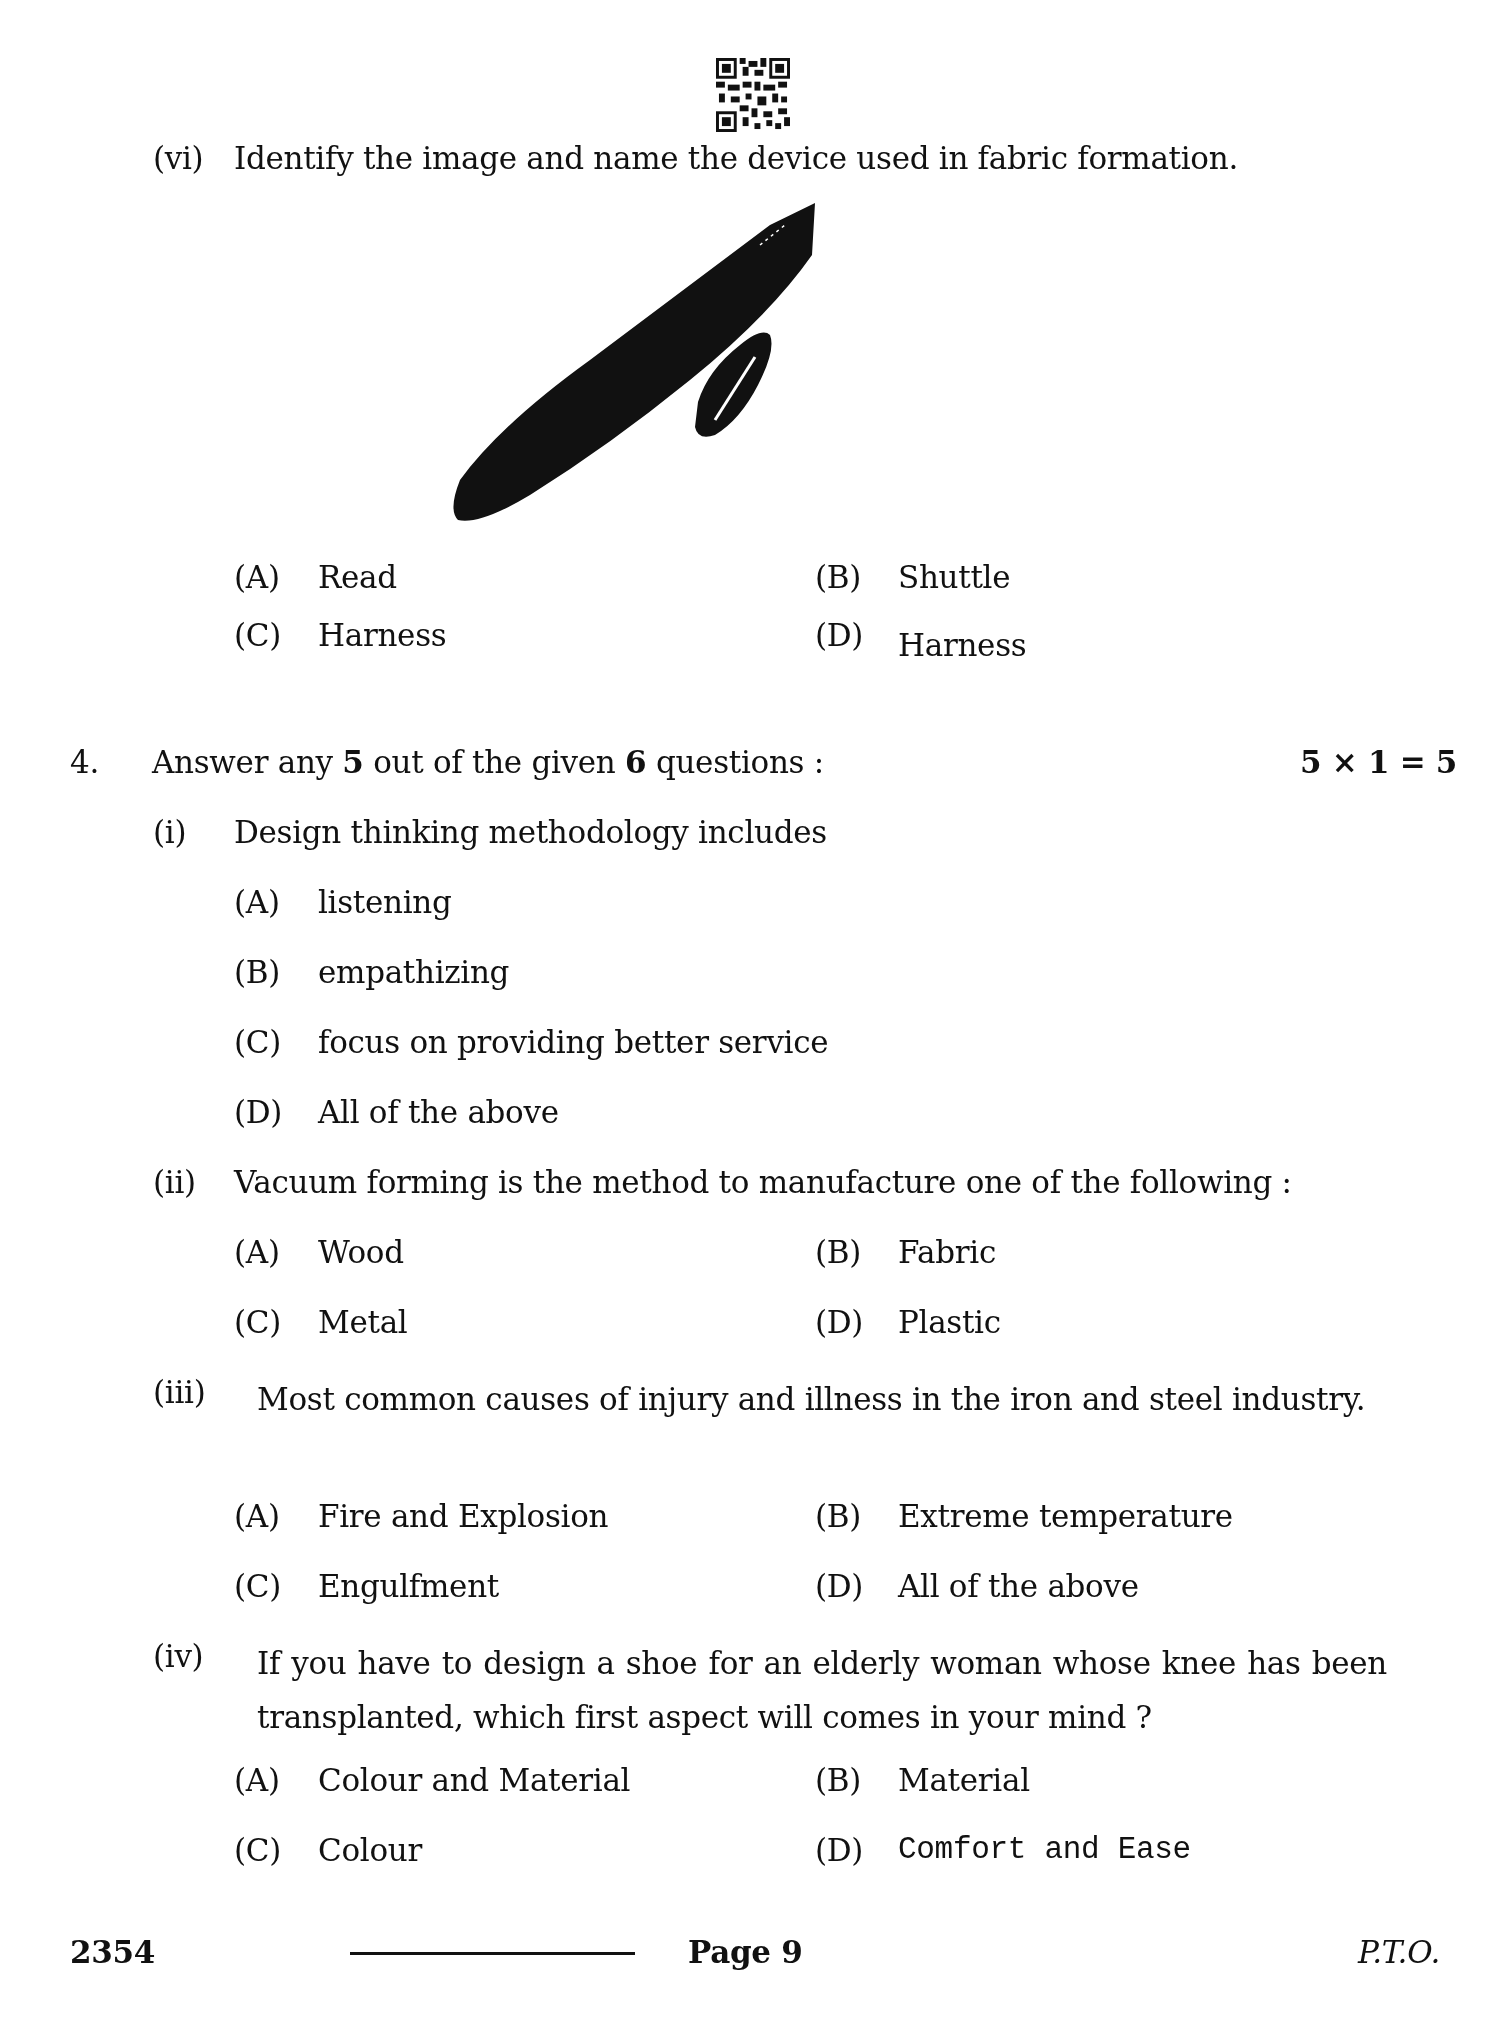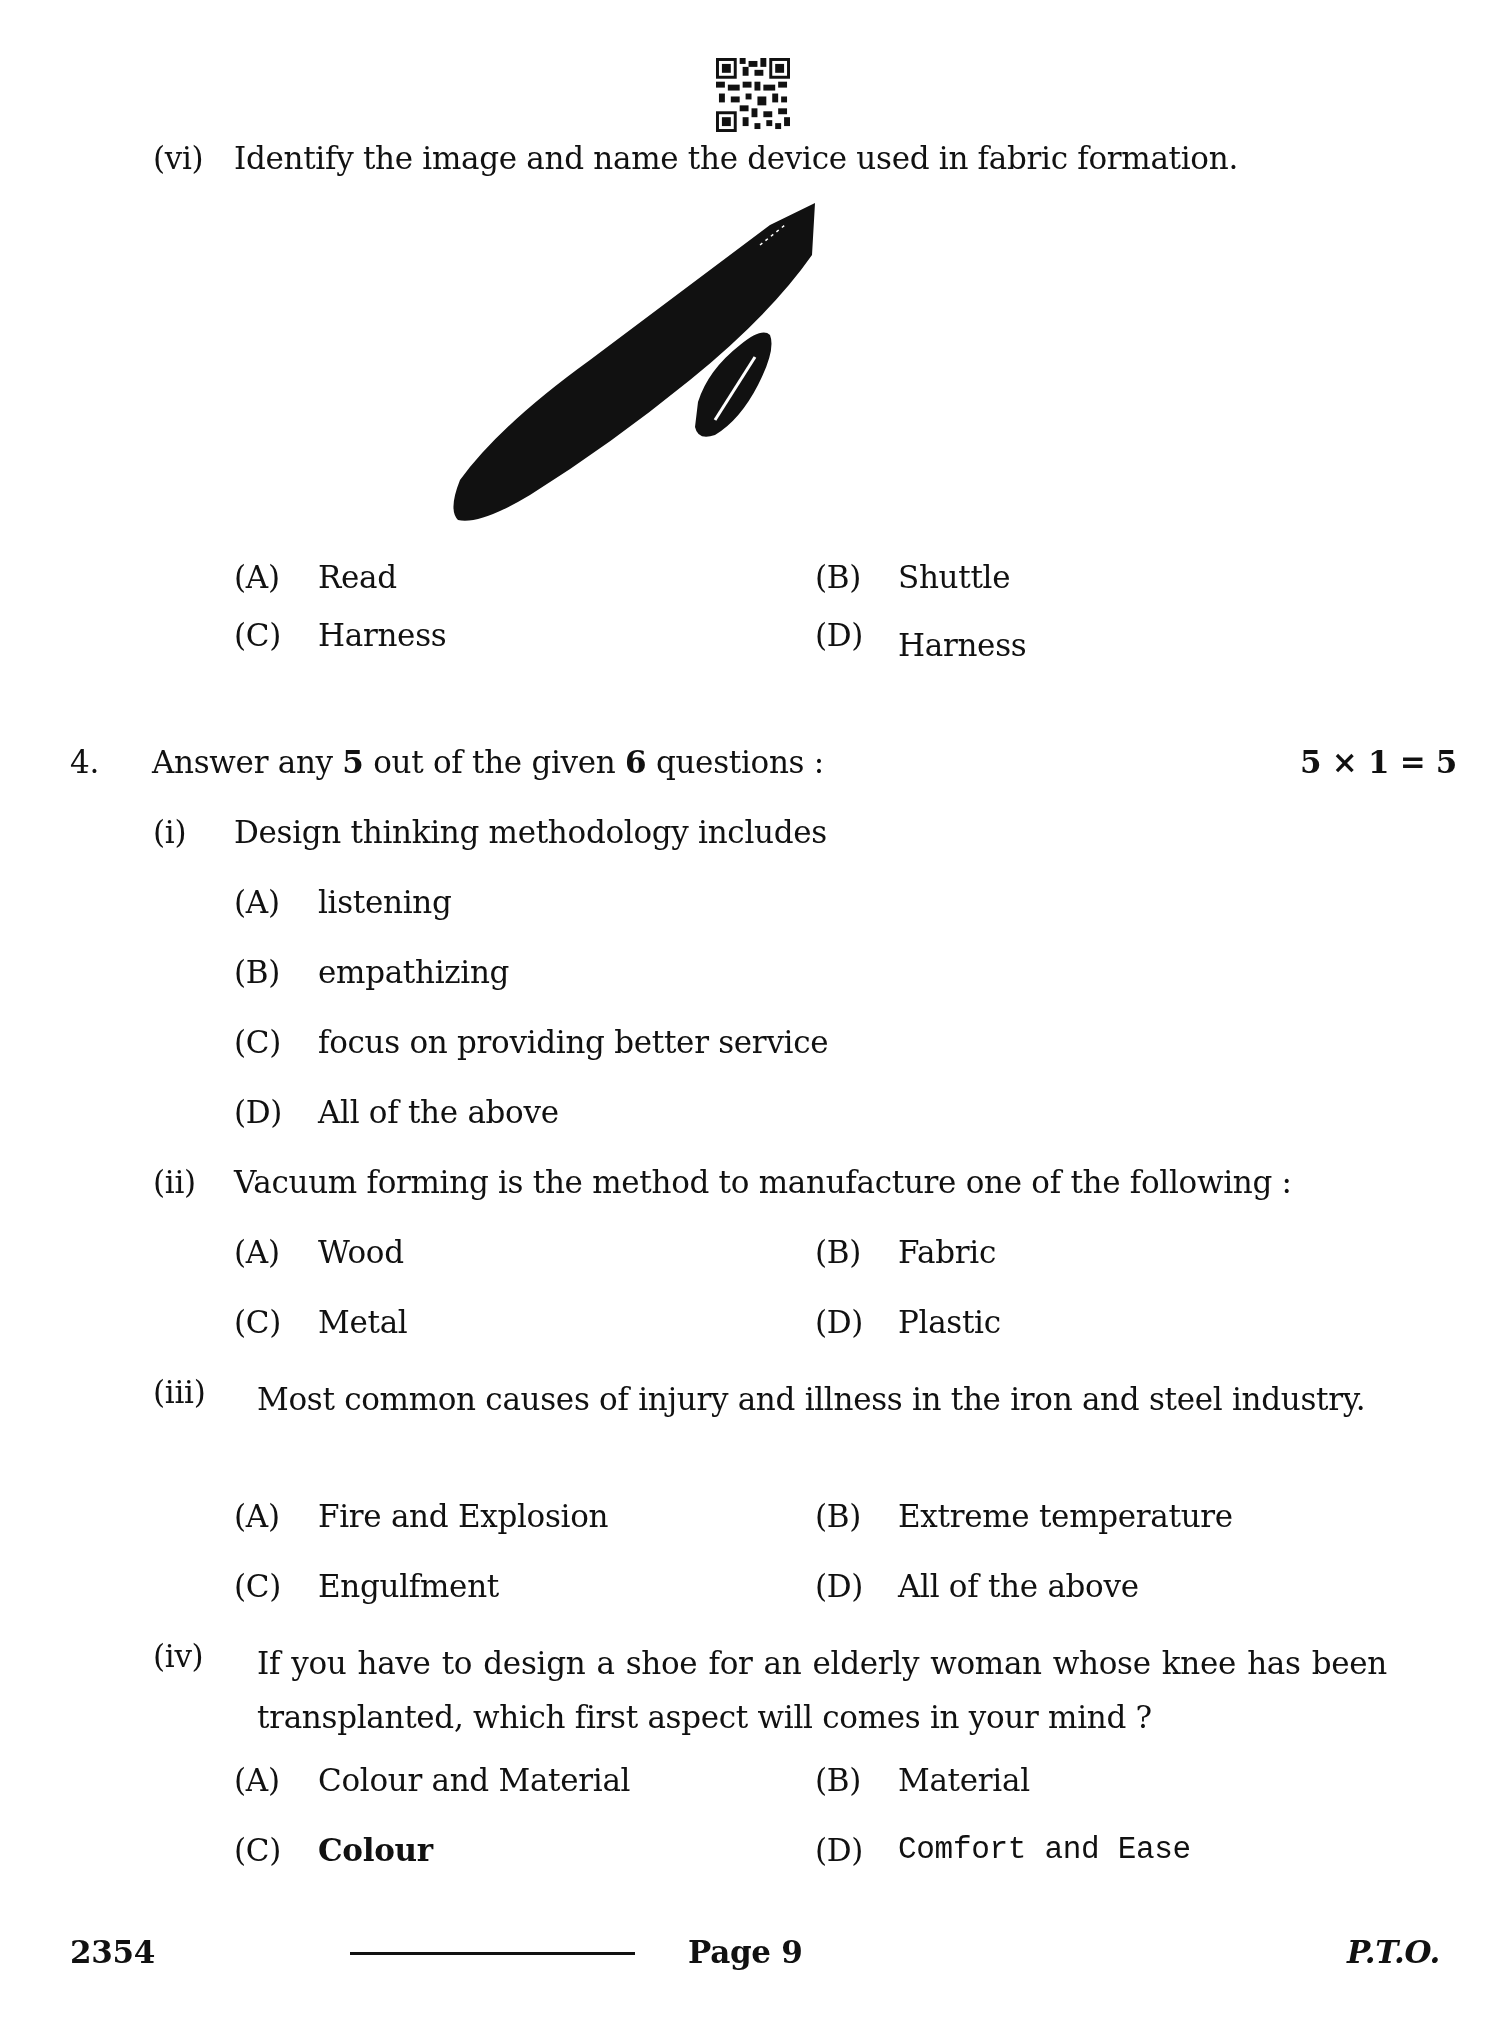--- a/index.html
+++ b/index.html
@@ -7,21 +7,21 @@
     width: 1505px; height: 2034px; position: relative; overflow: hidden;
     font-family: "DejaVu Serif", "Liberation Serif", serif;
     color: #111111;
   }
   .abs { position: absolute; white-space: nowrap; }
   .txt { font-size: 31px; line-height: 40px; letter-spacing: -0.3px; }
   .bold { font-weight: bold; }
   .qr { position: absolute; left: 715px; top: 58px; width: 76px; height: 74px; }
   .shuttle { position: absolute; left: 440px; top: 195px; width: 400px; height: 345px; }
   .footer-line { position: absolute; left: 350px; top: 1952px; width: 285px; height: 3px; background: #111; }
-  .pto { font-style: italic; font-weight: bold; }
+  .pto { font-style: italic; font-weight: normal; }
   .wrap { white-space: normal; width: 1130px; text-align: justify; text-align-last: left; margin-left: 23px; }
 </style>
 </head>
 <body>
 
 <svg class="qr" viewBox="0 0 25 25">
   <rect x="0" y="0" width="25" height="25" fill="#fff"></rect>
   <g fill="#111">
     <rect x="0" y="0" width="7" height="7"></rect>
       <rect x="1" y="1" width="5" height="5" fill="#fff"></rect>
@@ -117,20 +117,20 @@
 <div class="abs txt" style="left:815px; top:1566px;">(D)</div>
 <div class="abs txt" style="left:898px; top:1566px;">All of the above</div>
 
 <div class="abs txt" style="left:153px; top:1636px;">(iv)</div>
 <div class="abs txt wrap" style="left:234px; top:1636px; line-height:54px;">If you have to design a shoe for an elderly woman whose knee has been transplanted, which first aspect will comes in your mind ?</div>
 <div class="abs txt" style="left:234px; top:1760px;">(A)</div>
 <div class="abs txt" style="left:318px; top:1760px;">Colour and Material</div>
 <div class="abs txt" style="left:815px; top:1760px;">(B)</div>
 <div class="abs txt" style="left:898px; top:1760px;">Material</div>
 <div class="abs txt" style="left:234px; top:1830px;">(C)</div>
-<div class="abs txt" style="left:318px; top:1830px;font-weight:bold;">Colour</div>
+<div class="abs txt" style="left:318px; top:1830px;">Colour</div>
 <div class="abs txt" style="left:815px; top:1830px;">(D)</div>
 <div class="abs txt" style="left:898px; top:1830px;font-family:Liberation Mono, monospace;">Comfort and Ease</div>
 
 <div class="abs txt bold" style="left:70px; top:1932px;">2354</div>
 <div class="footer-line"></div>
 <div class="abs txt bold" style="left:688px; top:1932px;">Page 9</div>
 <div class="abs txt pto" style="left:1328px; top:1932px; width:112px; text-align:right;">P.T.O.</div>
 
 </body></html>

